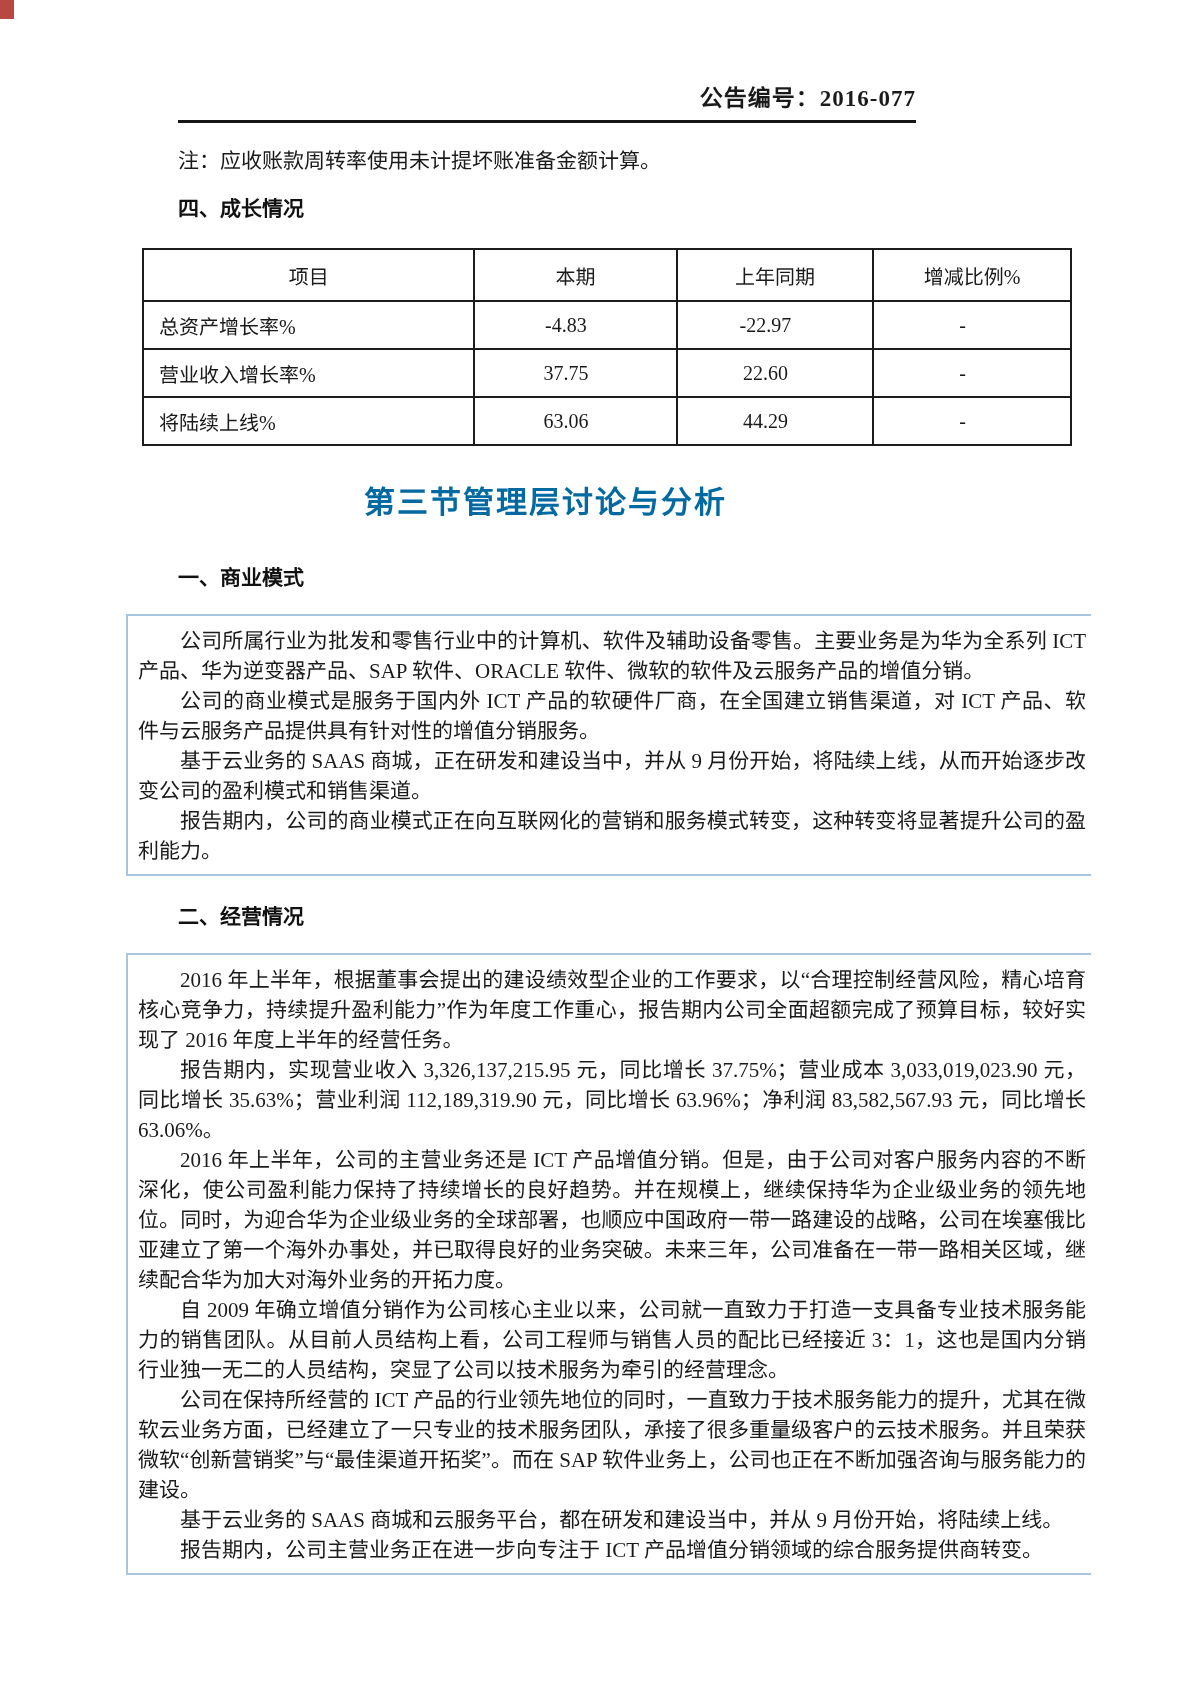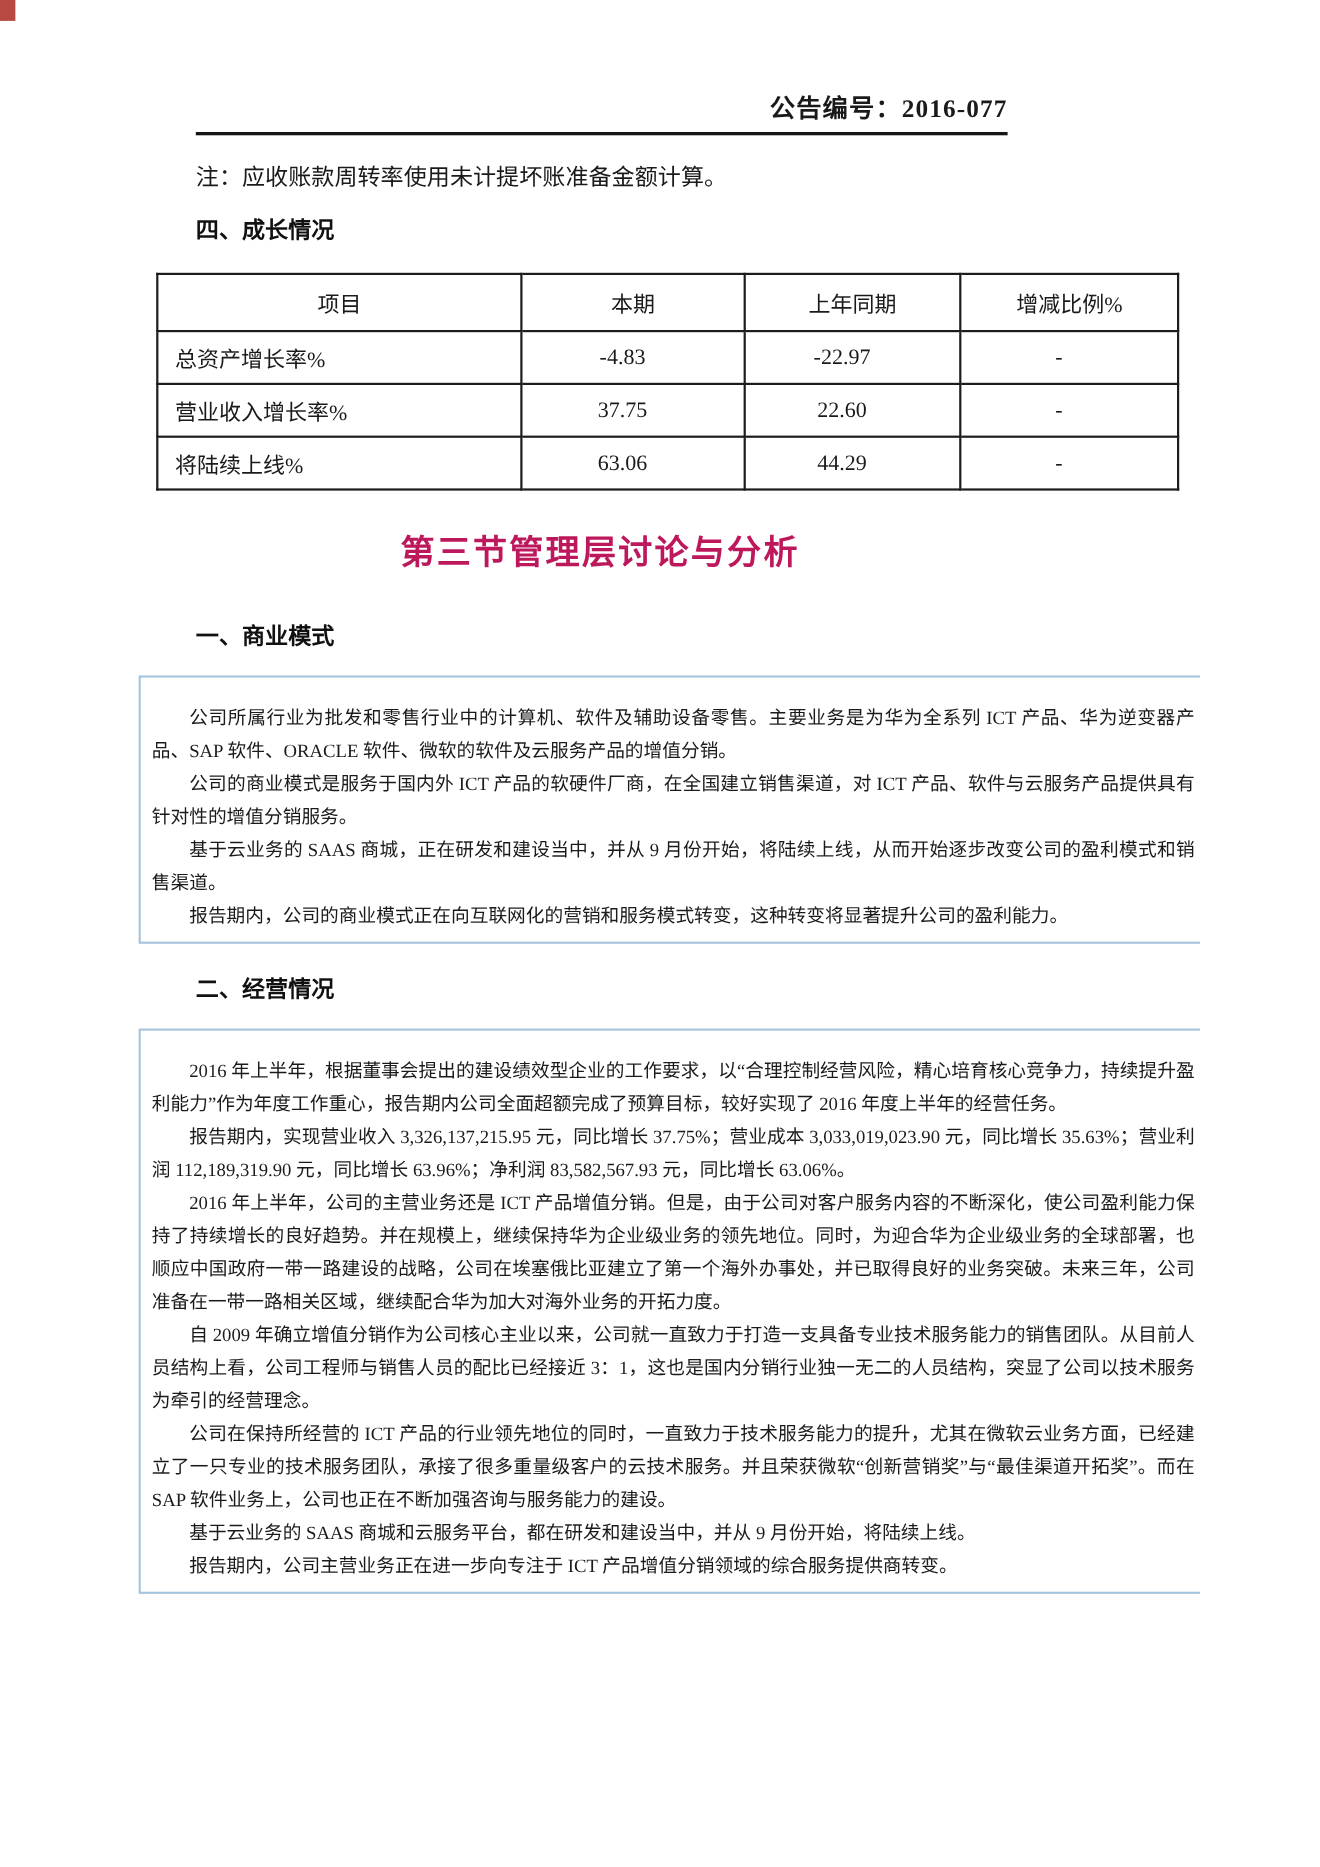--- a/index.html
+++ b/index.html
@@ -80,32 +80,32 @@
   .growth-table td.num   { text-align: center; padding-right: 20px; }
   
   .chapter-title {
     margin: 37px 0 0 0;
     text-align: center;
     font-family: "Liberation Sans", "DejaVu Sans", sans-serif;
     font-size: 31px;
     font-weight: bold;
     line-height: 40px;
     letter-spacing: 2px;
-    color: #be185d;
+    color: #0369a1;
   }
   .heading-business { margin-top: 42px; }
   .heading-operations { margin-top: 28px; }
   
   .text-box {
     margin: 22px 0 0 126px;
     width: 948px;
     border: 2px solid #a9c5de;
     background: #ffffff;
-    padding: 22px 10px 8px 10px;
-    font-size: 17px;
+    padding: 10px 10px 8px 10px;
+    font-size: 21px;
     line-height: 30px;
     text-align: justify;
   }
   .text-box p {
     margin: 0;
     text-indent: 2em;
   }
 </style>
 </head>
 <body>

